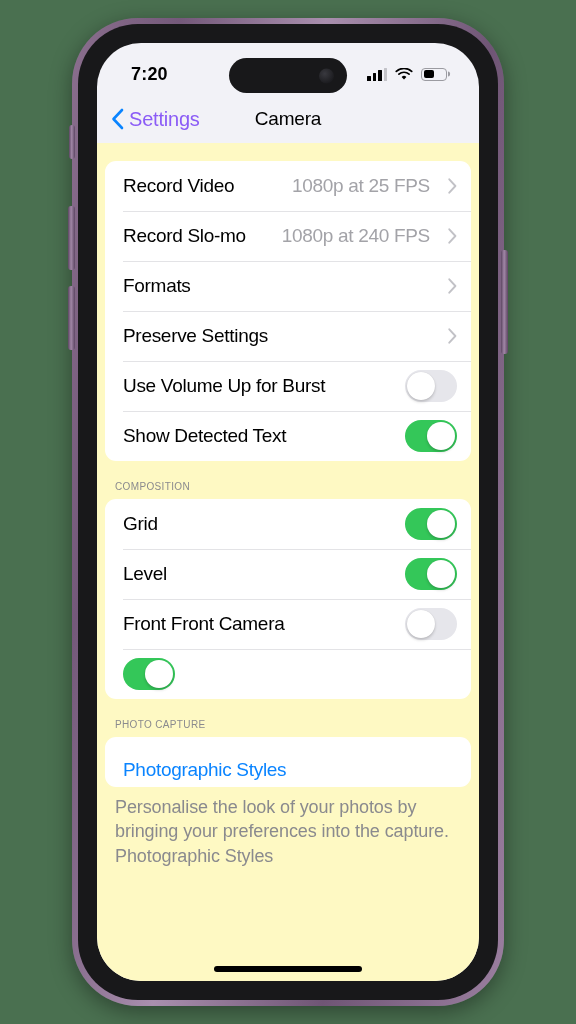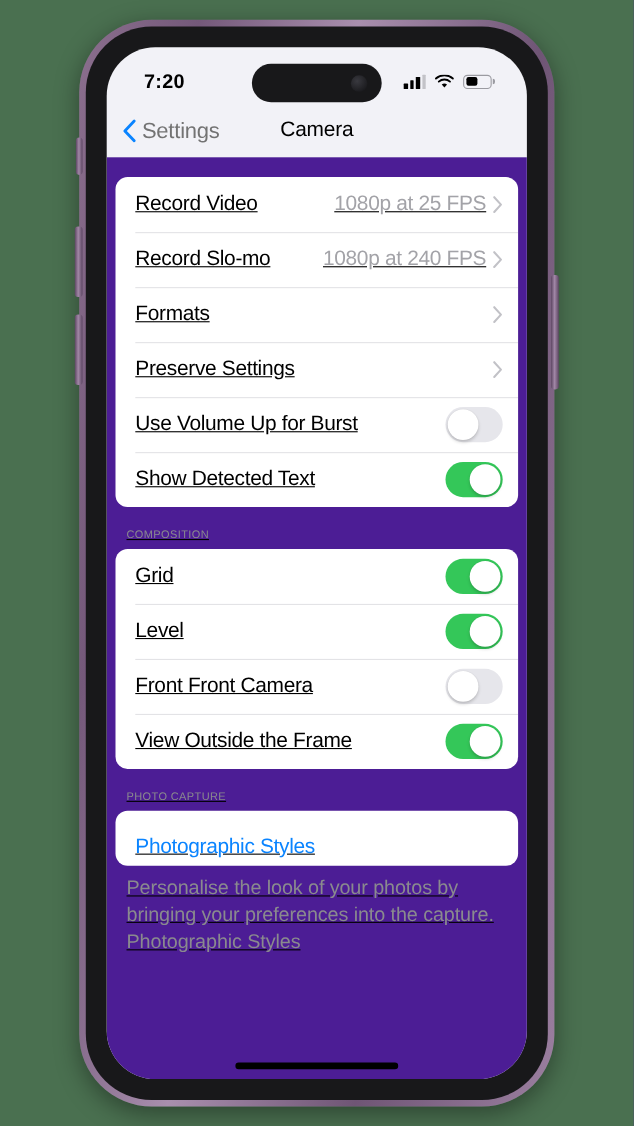--- a/index.html
+++ b/index.html
@@ -82,49 +82,48 @@
   
   #nav-bar{
     position:absolute; top:52px; left:0; right:0; height:48px;
     display:flex; align-items:center; z-index:25;
   }
   #back-button{
     position:absolute; left:14px; display:flex; align-items:center; gap:5px;
     color:#0a84ff; cursor:pointer;
   }
   #back-chevron-icon{ display:block; }
-  #back-label{ font-size:20px; color:#737373; letter-spacing:-.2px; }
+  #back-label{ font-size:20px; color:#8b5cf6; letter-spacing:-.2px; }
   #page-title{
     width:100%; text-align:center; font-size:19px; font-weight:400; color:#000; letter-spacing:-.2px;
   }
 
   
   #settings-scroll{
     position:absolute; top:100px; left:0; right:0; bottom:0;
-    background:#4c1d95;
+    background:#fef9c3;
     overflow:hidden;
-    text-decoration:underline;
   }
 
   .section-header{
     font-size:10px; color:#8a8a8e; letter-spacing:.35px;
     padding:20px 16px 7px 18px; text-transform:uppercase;
   }
   .card{
     background:#fff; border-radius:11px; margin:0 8px; overflow:hidden;
   }
   .row{
     position:relative; display:flex; align-items:center; justify-content:space-between;
     min-height:50px; padding:0 14px 0 18px;
   }
   .row + .row::before{
     content:""; position:absolute; left:18px; right:0; top:0; height:1px; background:#e3e3e6;
   }
   .row-label{ font-size:19px; color:#000; letter-spacing:-.3px; }
-  .row-right{ display:flex; align-items:center; gap:6px; }
+  .row-right{ display:flex; align-items:center; gap:18px; }
   .row-value{ font-size:19px; color:#a3a3a8; letter-spacing:-.3px; }
   .disclosure-icon{ display:block; flex:none; }
 
   .link-row .row-label{ color:#0a84ff;margin-top:16px; }
 
   
   .toggle{
     position:relative; width:52px; height:32px; border-radius:16px; flex:none;
     background:#e6e6eb; cursor:pointer;
   }
@@ -268,21 +267,20 @@
             </div>
             <div class="row">
               <span class="row-label">Front Front Camera</span>
               <div class="row-right">
                 <div class="toggle">
                   <div class="knob"></div>
                 </div>
               </div>
             </div>
             <div class="row">
-              <span class="row-label">View Outside the Frame</span>
               <div class="row-right">
                 <div class="toggle on">
                   <div class="knob"></div>
                 </div>
               </div>
             </div>
           </div>
           <div class="section-header">PHOTO CAPTURE</div>
           <div class="card">
             <div class="row link-row">

